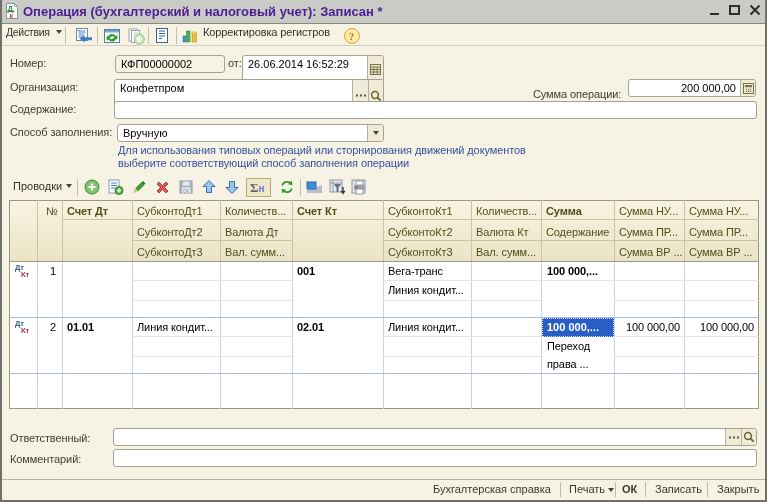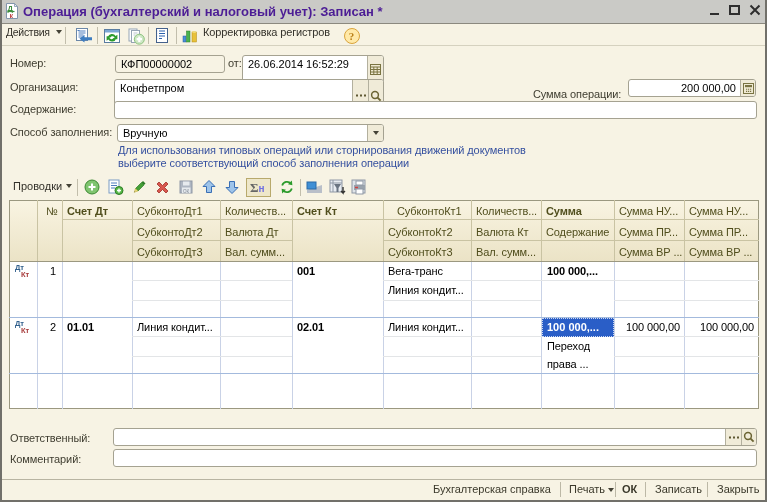--- a/index.html
+++ b/index.html
@@ -247,21 +247,21 @@
 
  <div class="hdrtxt" style="left:37px;top:5px">№</div>
  <div class="hdrtxt" style="left:58px;top:5px;font-weight:bold">Счет Дт</div>
  <div class="hdrtxt" style="left:128px;top:5px">СубконтоДт1</div>
  <div class="hdrtxt" style="left:128px;top:26px">СубконтоДт2</div>
  <div class="hdrtxt" style="left:128px;top:46px">СубконтоДт3</div>
  <div class="hdrtxt" style="left:216px;top:5px">Количеств...</div>
  <div class="hdrtxt" style="left:216px;top:26px">Валюта Дт</div>
  <div class="hdrtxt" style="left:216px;top:46px">Вал. сумм...</div>
  <div class="hdrtxt" style="left:288px;top:5px;font-weight:bold">Счет Кт</div>
- <div class="hdrtxt" style="left:388px;top:5px">СубконтоКт1</div>
+ <div class="hdrtxt" style="left:379px;top:5px">СубконтоКт1</div>
  <div class="hdrtxt" style="left:379px;top:26px">СубконтоКт2</div>
  <div class="hdrtxt" style="left:379px;top:46px">СубконтоКт3</div>
  <div class="hdrtxt" style="left:467px;top:5px">Количеств...</div>
  <div class="hdrtxt" style="left:467px;top:26px">Валюта Кт</div>
  <div class="hdrtxt" style="left:467px;top:46px">Вал. сумм...</div>
  <div class="hdrtxt" style="left:537px;top:5px;font-weight:bold">Сумма</div>
  <div class="hdrtxt" style="left:537px;top:26px">Содержание</div>
  <div class="hdrtxt" style="left:610px;top:5px">Сумма НУ...</div>
  <div class="hdrtxt" style="left:610px;top:26px">Сумма ПР...</div>
  <div class="hdrtxt" style="left:610px;top:46px">Сумма ВР ...</div>

